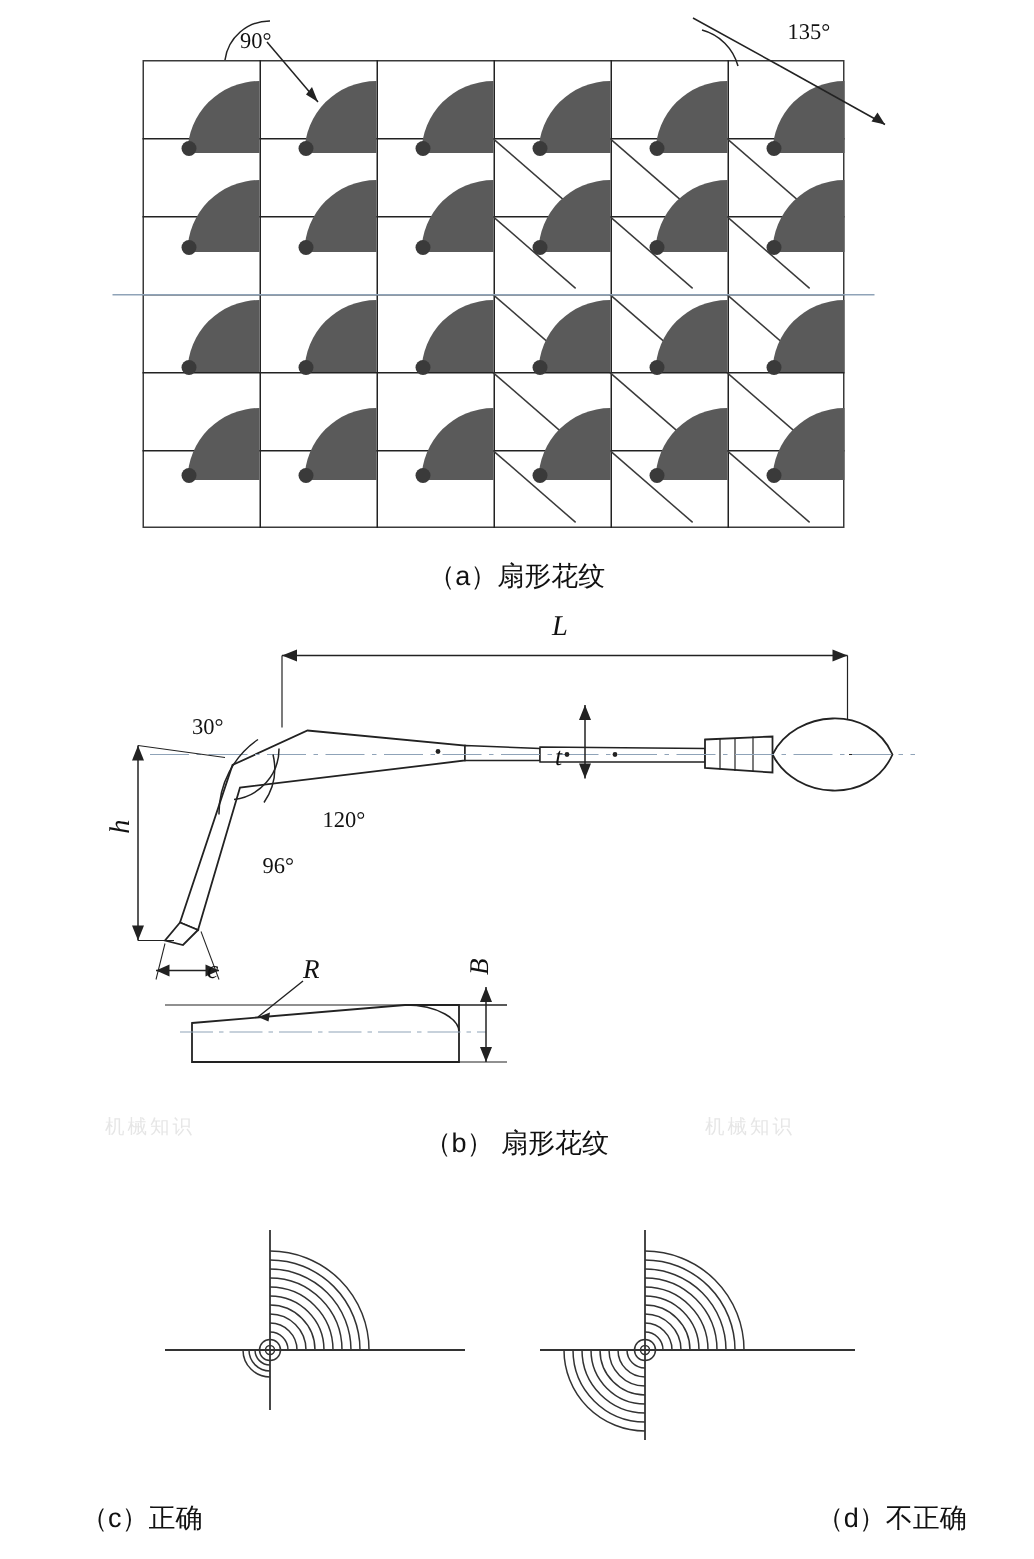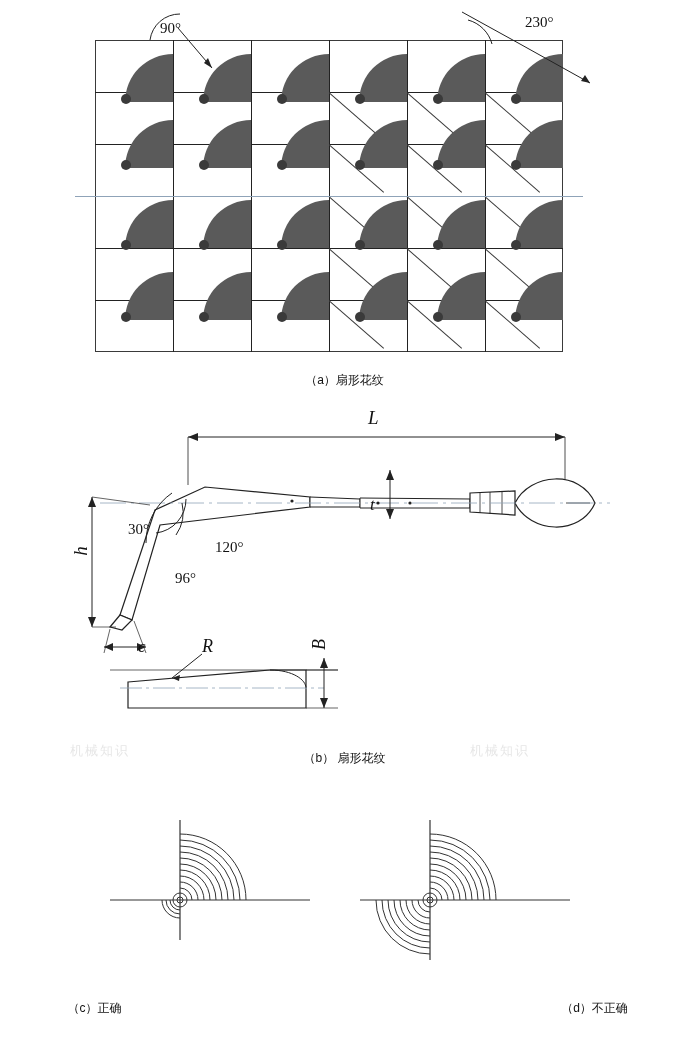--- a/index.html
+++ b/index.html
@@ -4,21 +4,21 @@
 <style>
   html,body{margin:0;padding:0;background:#ffffff;}
   body{
     width:689px;height:1039px;position:relative;overflow:hidden;
     font-family:"Liberation Serif", serif;color:#111;
   }
   .fig{position:absolute;}
   .caption{
     position:absolute;width:100%;text-align:center;
     font-family:"Liberation Sans", sans-serif;
-    font-size:12px;color:#111;
+    font-size:18px;color:#111;
   }
   .lbl{position:absolute;font-family:"Liberation Serif",serif;font-style:italic;font-size:17px;}
   .num{position:absolute;font-family:"Liberation Serif",serif;font-size:15px;}
 
   
   #fig-a{left:95px;top:40px;width:470px;height:310px;}
   .grid-cell{position:absolute;border:1px solid #3a3a3a;box-sizing:border-box;}
   .qtr{
     position:absolute;width:48px;height:48px;
     background:#5a5a5a;border-top-left-radius:48px;
@@ -132,21 +132,21 @@
 </div>
 
 <div class="num" style="left:160px;top:20px;">90°</div>
 <svg class="fig" style="left:120px;top:10px;width:130px;height:90px;">
   <path d="M30,30 A30,30 0 0 1 60,4" fill="none" stroke="#222" stroke-width="1"></path>
   <line x1="30" y1="30" x2="30" y2="30" stroke="#222"></line>
   <path d="M58,18 L92,58" stroke="#222" stroke-width="1" fill="none"></path>
   <polygon points="92,58 84,53 88,48" fill="#222"></polygon>
 </svg>
 
-<div class="num" style="left:525px;top:14px;">230°</div>
+<div class="num" style="left:525px;top:14px;">135°</div>
 <svg class="fig" style="left:440px;top:8px;width:190px;height:90px;">
   <path d="M22,4 L80,36" stroke="#222" stroke-width="1" fill="none"></path>
   <path d="M52,36 A34,34 0 0 0 28,12" fill="none" stroke="#222" stroke-width="1"></path>
   <path d="M80,36 L150,75" stroke="#222" stroke-width="1" fill="none"></path>
   <polygon points="150,75 141,73 145,67" fill="#222"></polygon>
 </svg>
 
 <div class="caption" style="top:372px;">（a）扇形花纹</div>
 
 <div class="fig" id="fig-b">
@@ -197,21 +197,21 @@
     <path d="M96,118 A34,34 0 0 0 126,84" fill="none" stroke="#222" stroke-width="1"></path>
     <path d="M86,128 A60,60 0 0 1 112,78" fill="none" stroke="#222" stroke-width="1"></path>
     <path d="M122,88 A40,40 0 0 1 116,120" fill="none" stroke="#222" stroke-width="1"></path>
   </svg>
 
   <div class="lbl" style="left:308px;top:-8px;font-size:19px;">L</div>
   <div class="lbl" style="left:16px;top:125px;transform:rotate(-90deg);font-size:19px;">h</div>
   <div class="lbl" style="left:310px;top:80px;font-size:17px;">t</div>
   <div class="lbl" style="left:78px;top:222px;font-size:17px;">c</div>
 
-  <div class="num" style="left:68px;top:62px;margin-top:44px;">30°</div>
+  <div class="num" style="left:68px;top:62px;">30°</div>
   <div class="num" style="left:155px;top:124px;">120°</div>
   <div class="num" style="left:115px;top:155px;">96°</div>
 </div>
 
 <div class="fig" style="left:110px;top:640px;width:290px;height:110px;">
   <svg width="290" height="110">
     <path d="M18,42 L160,30 L196,30 L196,68 L18,68 Z" fill="#fff" stroke="#222" stroke-width="1.2"></path>
     <path d="M160,30 C183,30 196,40 196,48" fill="none" stroke="#222" stroke-width="1"></path>
     <line x1="10" y1="48" x2="214" y2="48" stroke="#8fa3b8" stroke-width="0.8" stroke-dasharray="22,4,3,4"></line>
 

